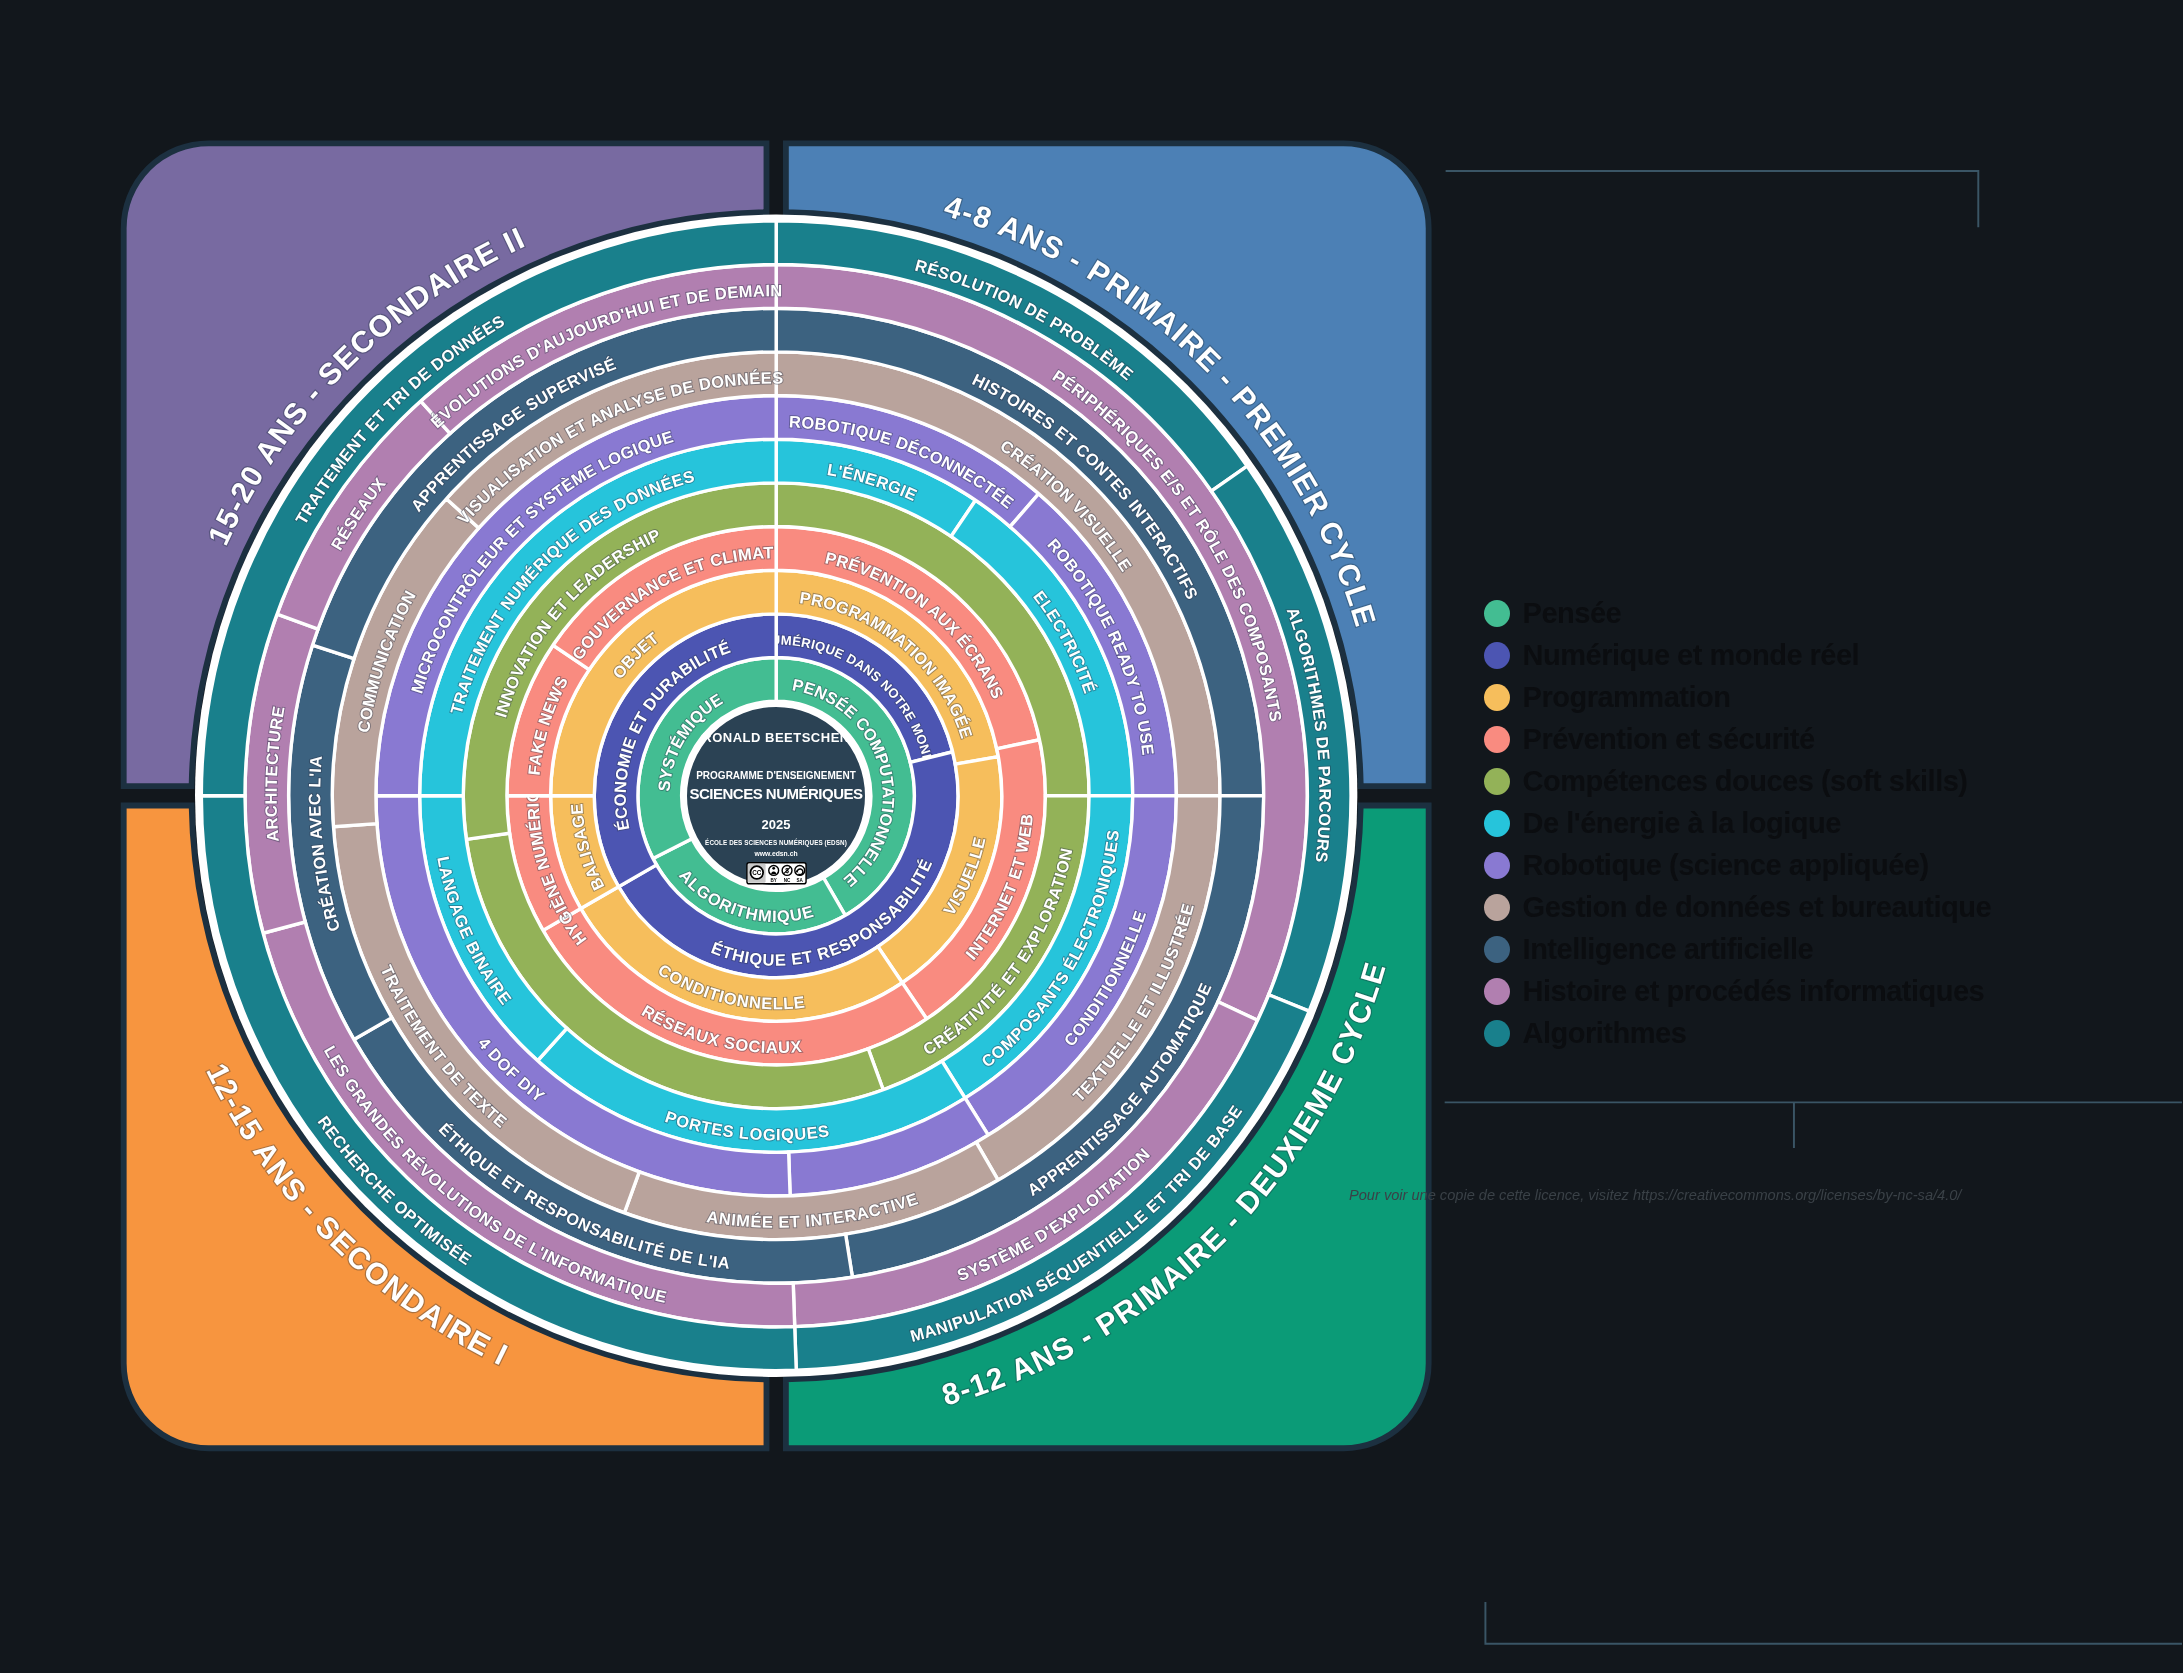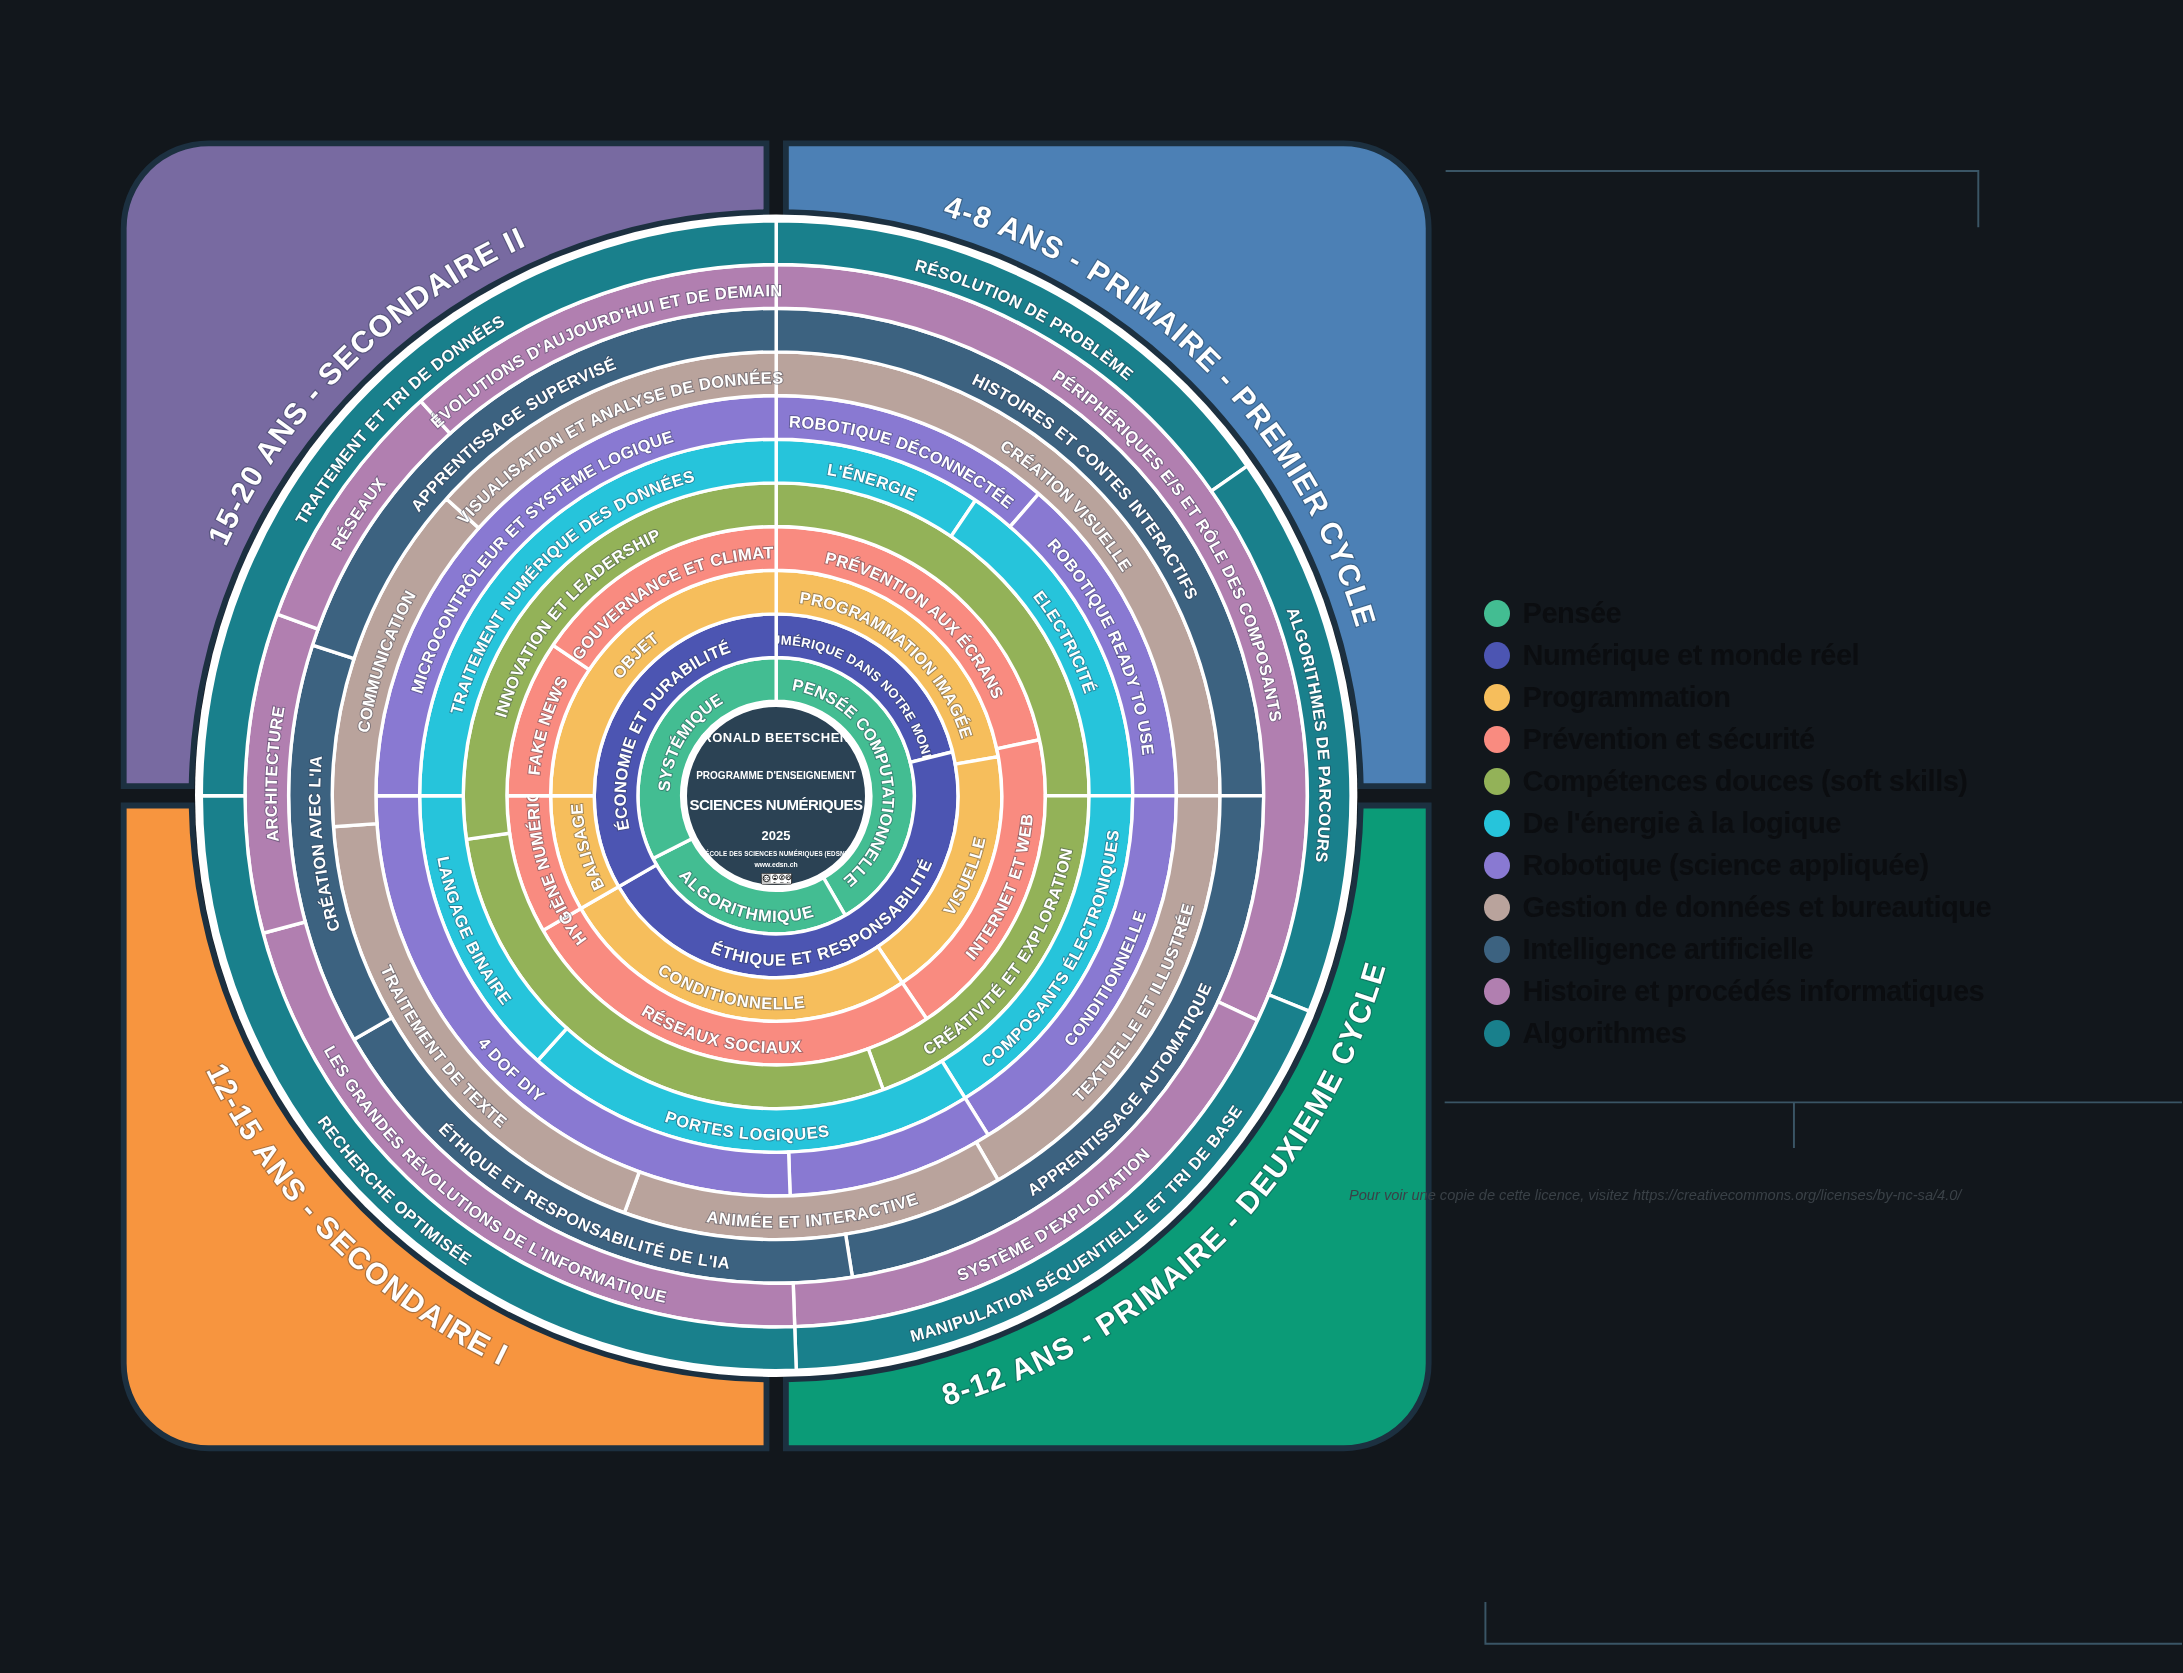--- a/index.html
+++ b/index.html
@@ -6,21 +6,21 @@
     background:#12171C;font-family:"Liberation Sans","DejaVu Sans",sans-serif;}
   #stage{position:absolute;inset:0;width:2183px;height:1674px;}
   #wheel{position:absolute;left:0;top:0;}
   
   .center-disc{position:absolute;left:682px;top:702px;width:188px;height:188px;
     border-radius:50%;background:#2B4254;border:5.3px solid #ffffff;
     display:flex;flex-direction:column;align-items:center;justify-content:flex-start;
     text-align:center;color:#fff;box-sizing:border-box;padding-top:23px;}
   .cd-author{font-size:13px;font-weight:bold;letter-spacing:0.5px;margin-bottom:25px;}
   .cd-sub{font-size:10px;font-weight:bold;letter-spacing:0;}
-  .cd-title{font-size:15px;font-weight:bold;letter-spacing:-0.5px;margin-top:15px;}
+  .cd-title{font-size:15px;font-weight:bold;letter-spacing:-0.5px;margin-top:4px;}
   .cd-year{font-size:13px;font-weight:bold;margin-top:15px;}
   .cd-school{font-size:6.3px;font-weight:bold;margin-top:6.8px;letter-spacing:0.1px;}
   .cd-url{font-size:6.8px;font-weight:bold;margin-top:3.9px;}
   .cc-badge{margin-top:5.8px;}
   
   #legend{position:absolute;left:1484px;top:600px;display:flex;flex-direction:column;row-gap:15px;}
   .legend-item{display:flex;align-items:center;column-gap:12.6px;height:27px;}
   .legend-dot{width:26px;height:27px;border-radius:50%;flex:0 0 auto;}
   .legend-label{font-size:29px;font-weight:bold;color:#0B0D10;letter-spacing:-0.5px;white-space:nowrap;}
   

